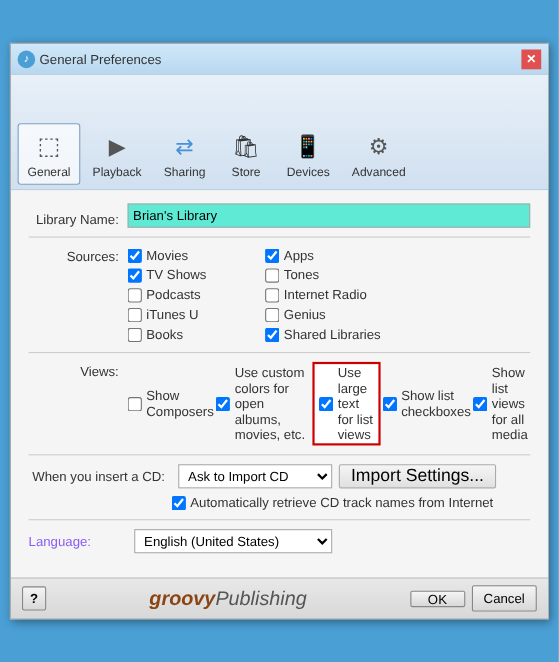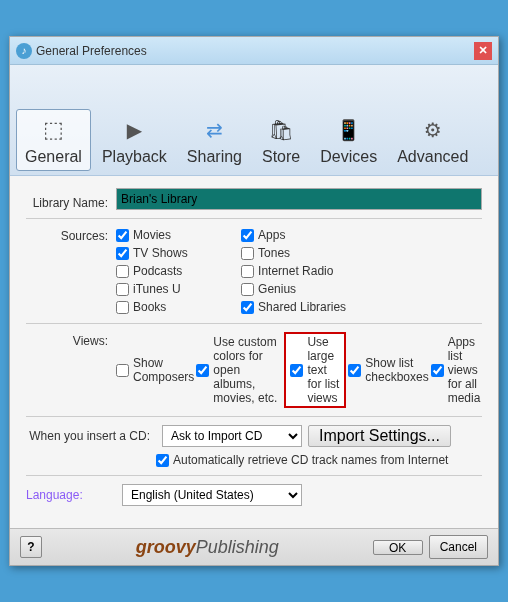--- a/index.html
+++ b/index.html
@@ -71,21 +71,21 @@
     .toolbar-btn {
       display: flex;
       flex-direction: column;
       align-items: center;
       padding: 4px 8px;
       min-width: 52px;
       cursor: pointer;
       border: 1px solid transparent;
       border-radius: 3px;
       background: transparent;
-      font-size: 16px;
+      font-size: 11px;
       color: #333;
       margin-top: 40px;
     }
     .toolbar-btn.active {
       border-color: #80a0c0;
       background: rgba(255,255,255,0.7);
     }
     .toolbar-icon {
       width: 32px;
       height: 32px;
@@ -110,21 +110,21 @@
       padding-right: 8px;
       color: #333;
       font-size: 12px;
     }
     .text-input {
       flex: 1;
       height: 22px;
       border: 1px solid #aaa;
       padding: 2px 4px;
       font-size: 12px;
-      background: #0f766e;
+      background: #5eead4;
     }
     .sources-section {
       display: flex;
       align-items: flex-start;
       margin-bottom: 8px;
     }
     .sources-label {
       text-align: right;
       min-width: 90px;
       padding-right: 8px;
@@ -416,21 +416,21 @@
         <div class="highlighted-checkbox">
           <input type="checkbox" id="largetext" checked="" style="">
           <label class="checkbox-label" for="largetext">Use large text for list views</label>
         </div>
         <div class="checkbox-row">
           <input type="checkbox" id="listcheckboxes" checked="" style="">
           <label class="checkbox-label" for="listcheckboxes">Show list checkboxes</label>
         </div>
         <div class="checkbox-row">
           <input type="checkbox" id="listviewsmedia" checked="" style="">
-          <label class="checkbox-label" for="listviewsmedia">Apps list views for all media</label>
+          <label class="checkbox-label" for="listviewsmedia">Show list views for all media</label>
         </div>
       </div>
     </div>
 
     <div class="divider"></div>
 
     <div class="cd-section">
       <span class="cd-label">When you insert a CD:</span>
       <select class="select-dropdown">
         <option>Ask to Import CD</option>

